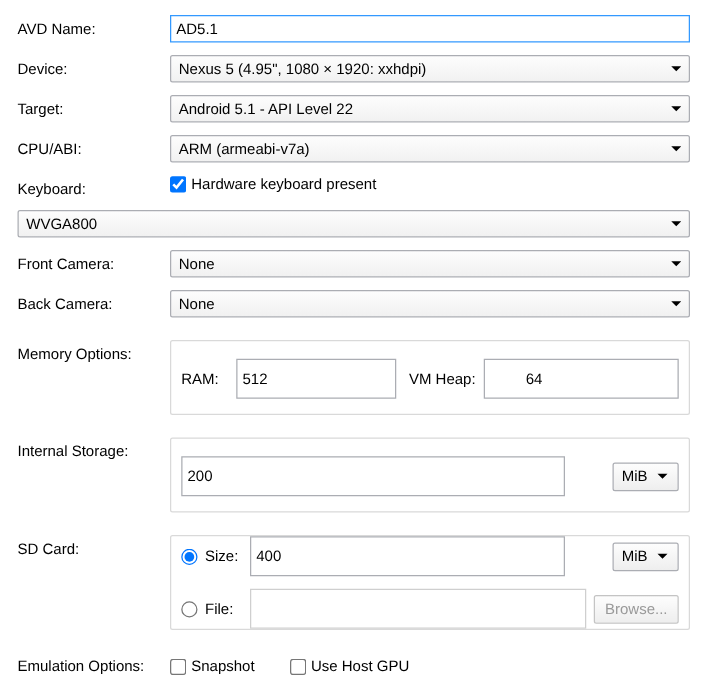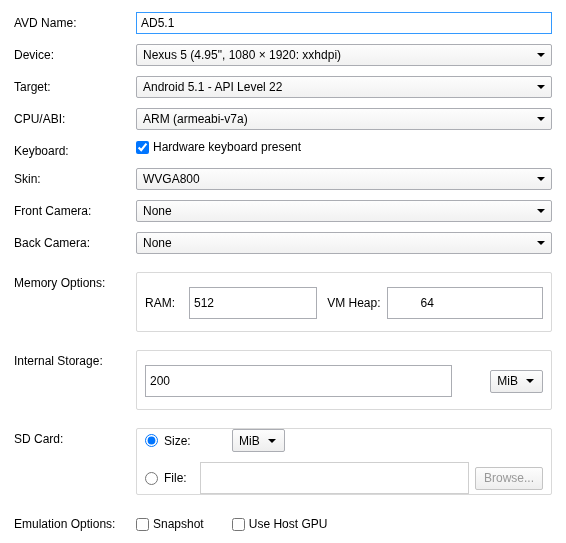--- a/index.html
+++ b/index.html
@@ -143,21 +143,20 @@
   <div class="label">Keyboard:</div>
   <div class="control">
     <label class="cb">
       <input type="checkbox" checked="" style="">
       <span>Hardware keyboard present</span>
     </label>
   </div>
 </div>
 
 <div class="row">
-  <div class="label">Skin:</div>
   <div class="control">
     <div class="dropdown">
       <span class="text">WVGA800</span>
       <span class="chevron"></span>
     </div>
   </div>
 </div>
 
 <div class="row">
   <div class="label">Front Camera:</div>
@@ -204,20 +203,21 @@
   </div>
 </div>
 
 <div class="row spacer-large">
   <div class="label">SD Card:</div>
   <div class="control">
     <div class="group tall">
       <div class="group-line">
         <input type="radio" name="sd" checked="" style="">
         <span style="min-width:30px">Size:</span>
+        <input type="text" class="small" style="flex: 1 1 0%;" value="400">
         <div class="unit-btn">
           <span>MiB</span>
           <span class="chevron"></span>
         </div>
       </div>
       <div class="group-line">
         <input type="radio" name="sd" style="">
         <span style="min-width:30px">File:</span>
         <input type="text" class="small" style="flex: 1 1 0%;" disabled="" value="">
         <button class="browse" disabled="">Browse...</button>

